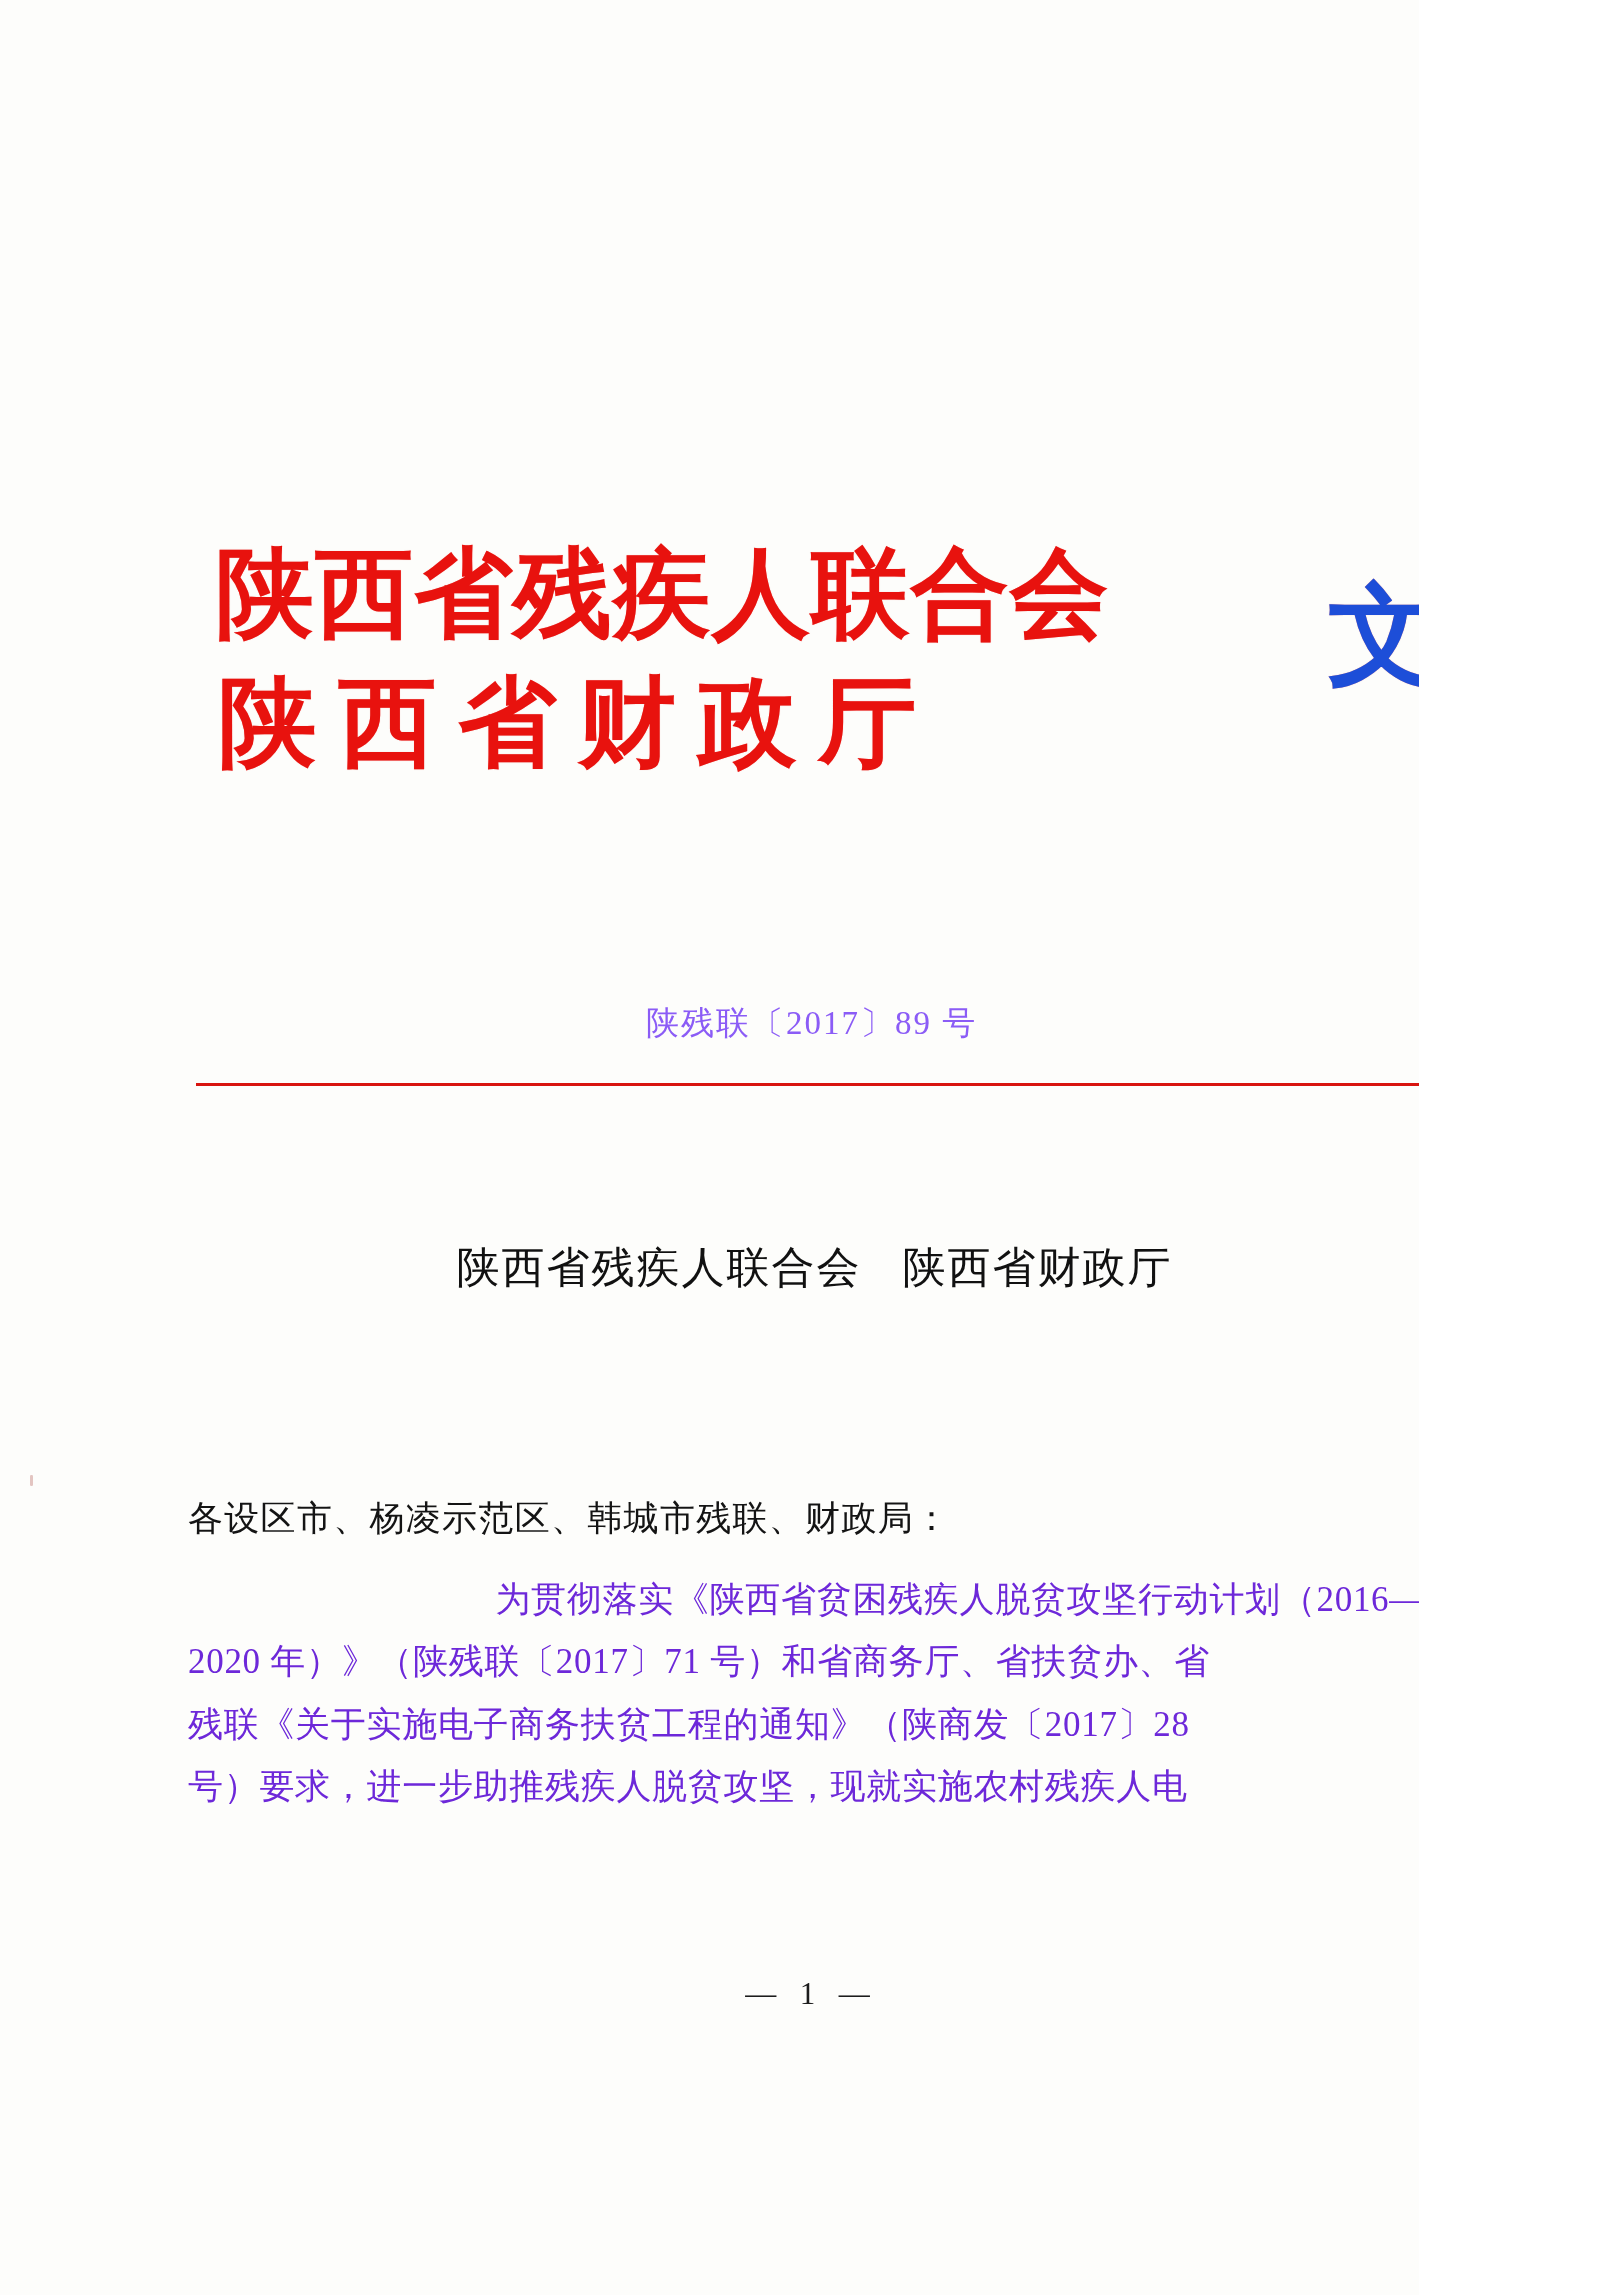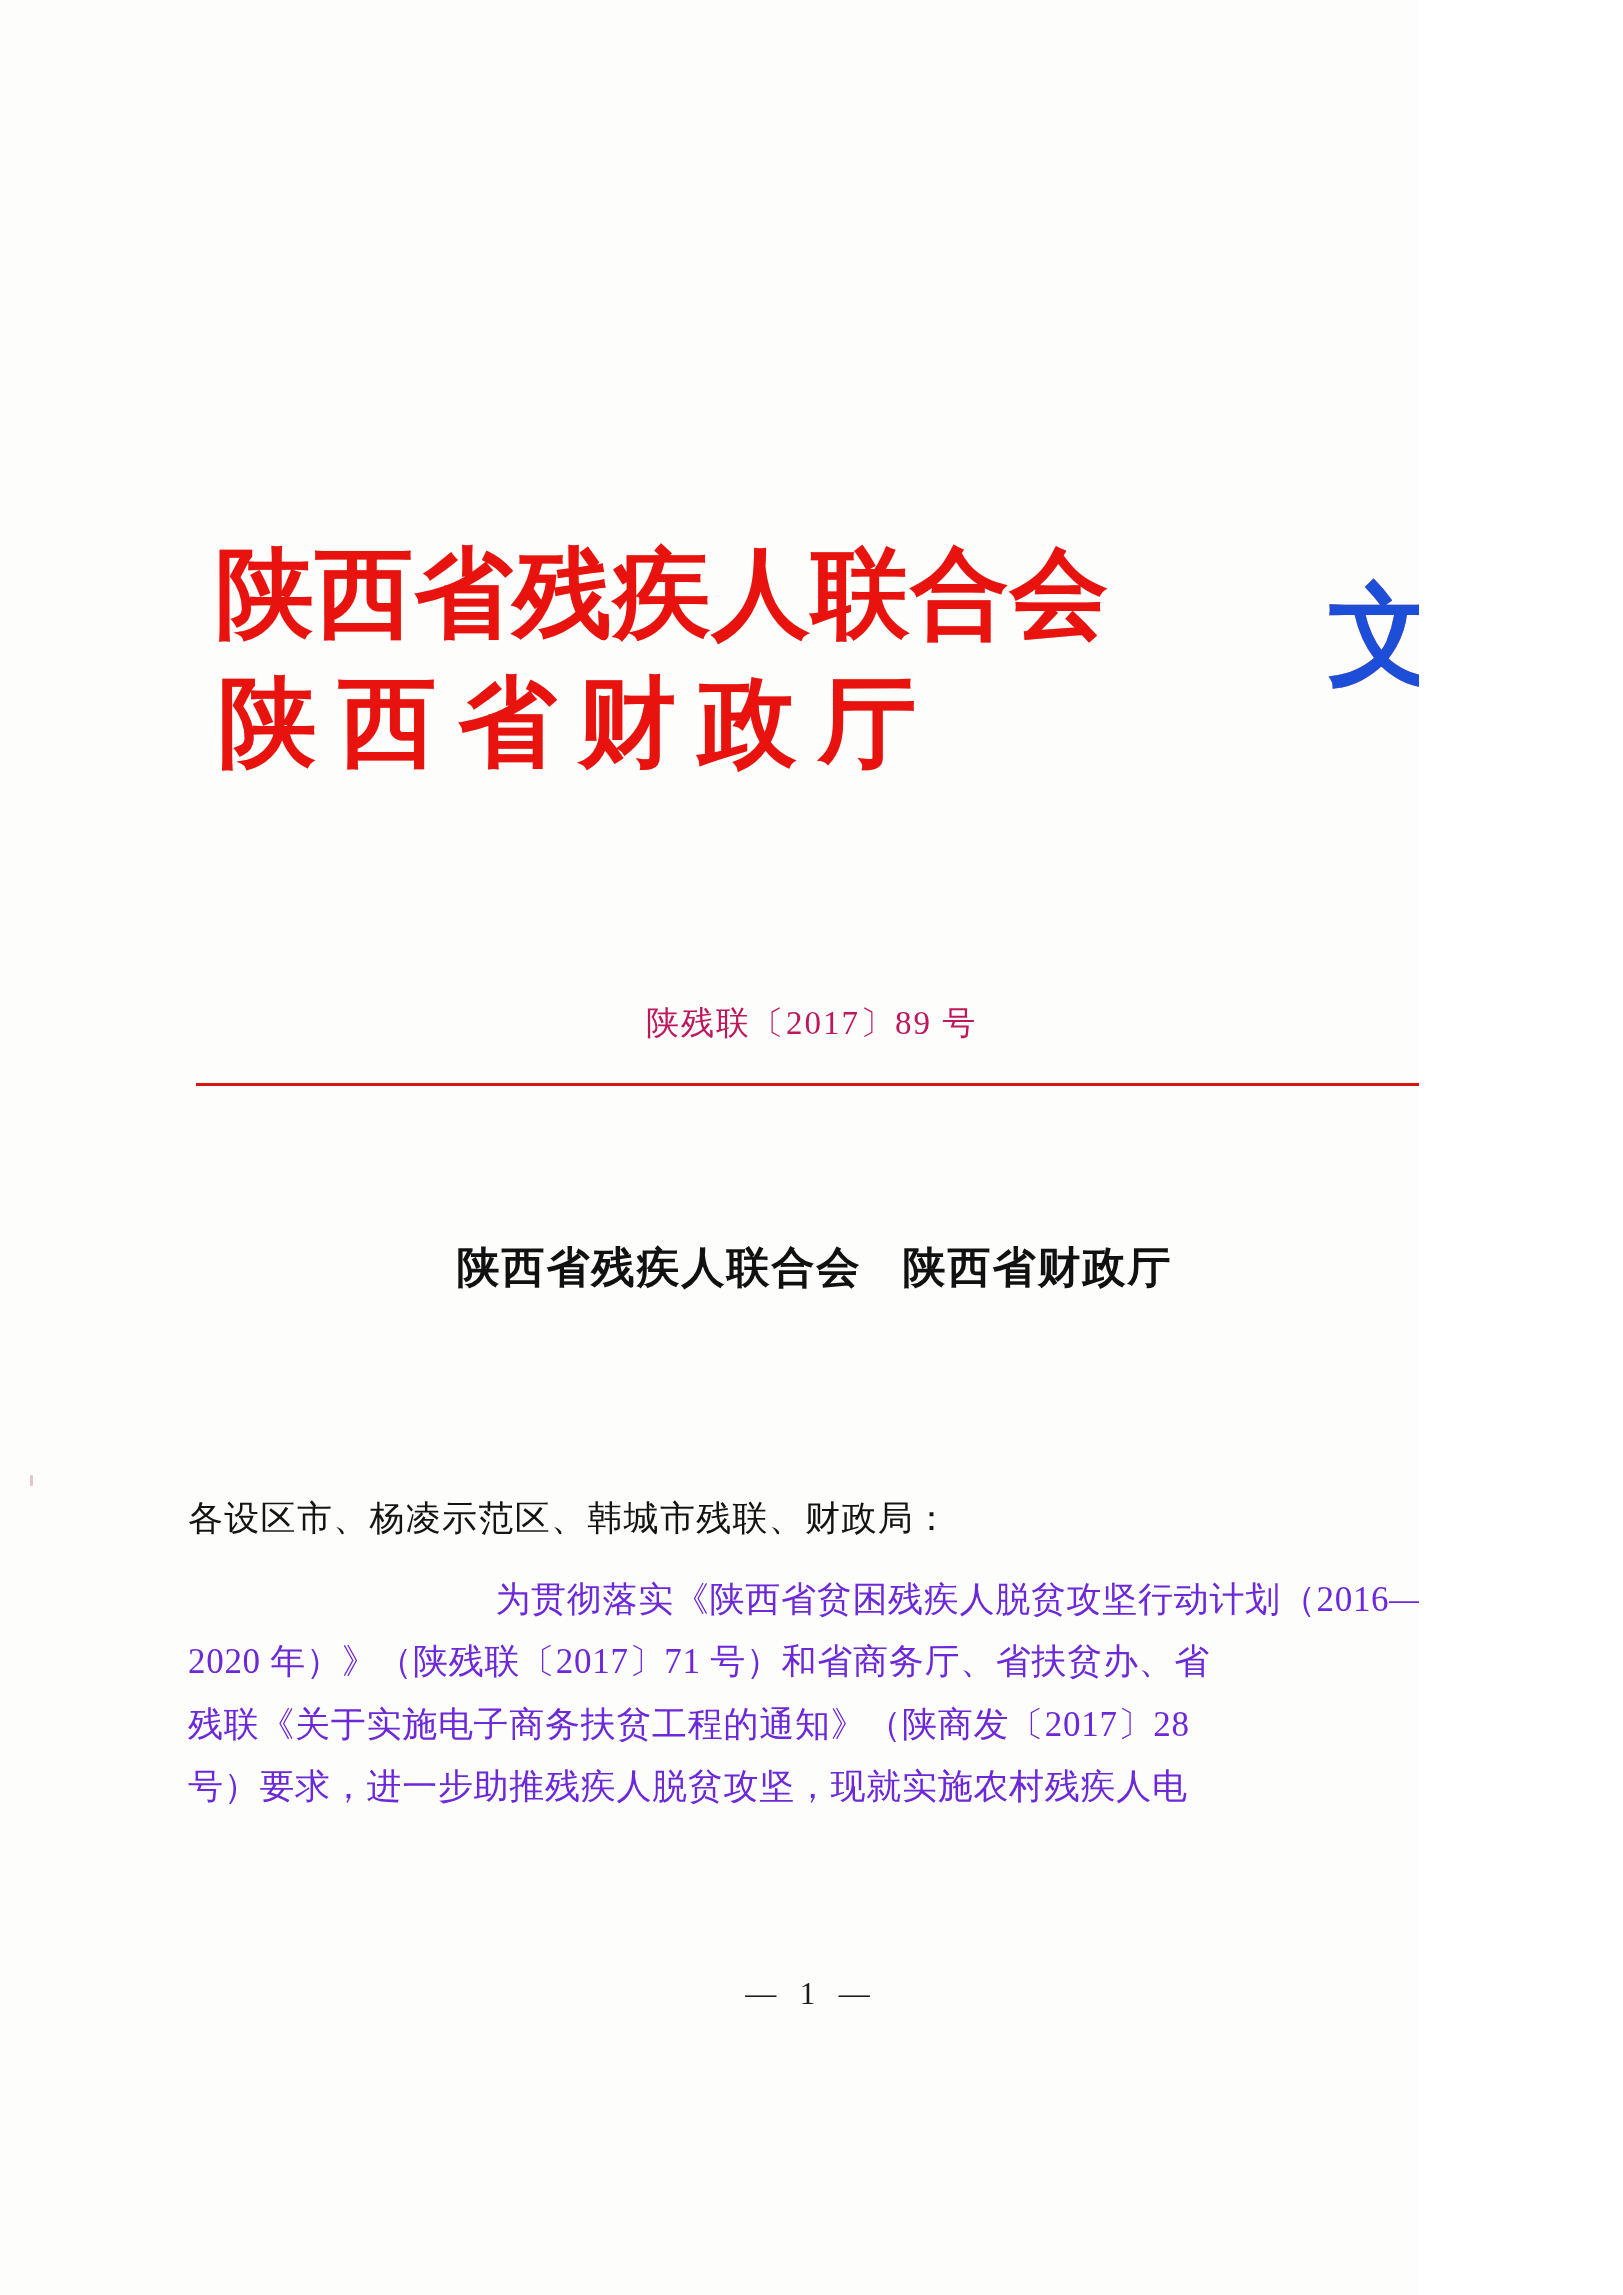--- a/index.html
+++ b/index.html
@@ -63,21 +63,21 @@
 
   
   .doc-number {
     position: absolute;
     left: 0;
     top: 1001px;
     width: 1623px;
     text-align: center;
     font-size: 33px;
     letter-spacing: 2px;
-    color: #be185d;
+    color: #8b5cf6;
     font-family: "Liberation Serif", "DejaVu Serif", serif;
   }
   .red-rule {
     position: absolute;
     left: 196px;
     top: 1083px;
     width: 1237px;
     height: 2.6px;
     background: #d8140f;
   }
@@ -85,21 +85,21 @@
   
   .title-block {
     position: absolute;
     left: 196px;
     top: 1230px;
     width: 1237px;
     text-align: center;
   }
   .title-line {
     font-size: 43px;
-    font-weight: bold;
+    font-weight: normal;
     letter-spacing: 2px;
     line-height: 1.75;
     color: #111;
     white-space: nowrap;
   }
   .title-gap {
     display: inline-block;
     width: 41px;
   }
 

